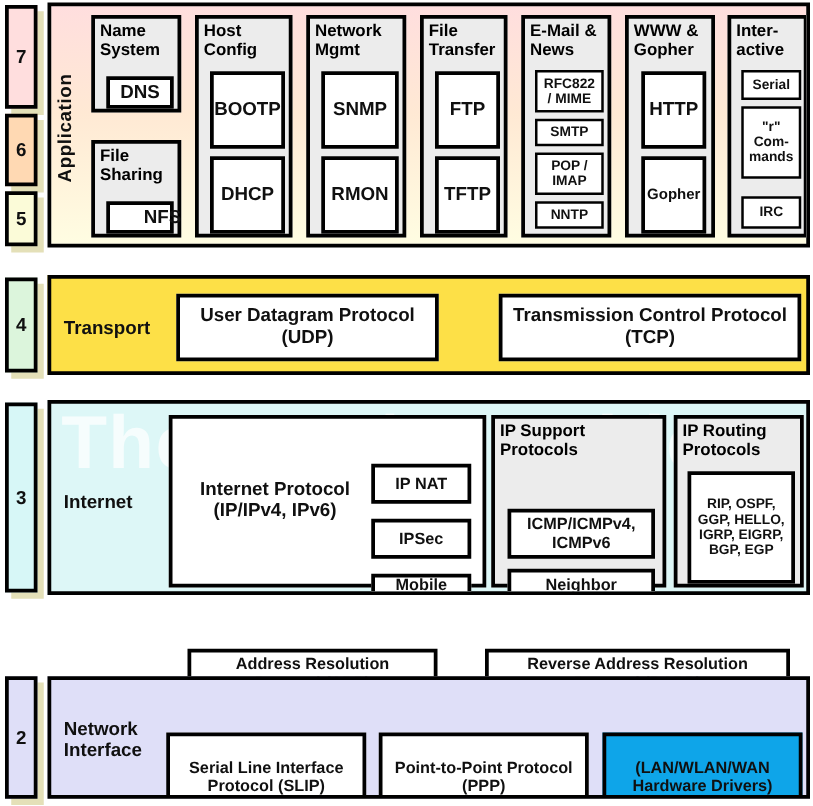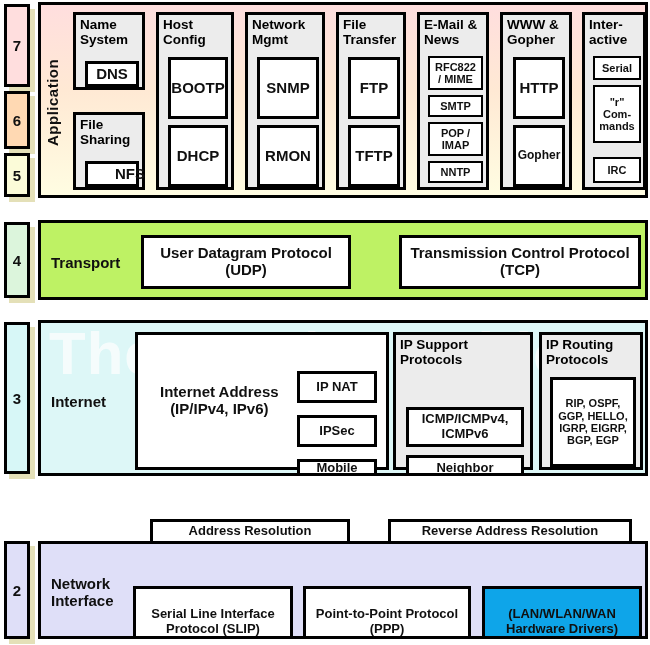--- a/index.html
+++ b/index.html
@@ -39,21 +39,21 @@
   
   .band {
     position: absolute;
     box-sizing: border-box;
     border: 3px solid #000000;
     overflow: hidden;
   }
   .band-app {
     background: linear-gradient(to bottom, #ffdede 0%, #ffe9d4 45%, #fffde2 100%);
   }
-  .band-transport { background: #bef264; }
+  .band-transport { background: #fde047; }
   .band-internet  { background: #ddf7f7; }
   .band-netif     { background: #dfdff8; }
 
   .band-label {
     position: absolute;
     font-weight: bold;
     font-size: 15px;
     line-height: 1.15;
     color: #101010;
     text-align: left;
@@ -218,21 +218,21 @@
     <div class="proto fs-15" style="left:358px; top:12px; width:242px; height:54px;">Transmission Control Protocol
 (TCP)</div>
   </div>
 
   <div class="band band-internet" style="left:38px; top:320px; width:610px; height:156px;">
 
     <div class="watermark">The TCP/IP Guide</div>
 
     <div class="band-label" style="left:10px; top:70px;">Internet</div>
 
-    <div class="proto fs-15" style="left:94px; top:9px; width:254px; height:138px; justify-content:flex-start; padding-left:22px;">Internet Address
+    <div class="proto fs-15" style="left:94px; top:9px; width:254px; height:138px; justify-content:flex-start; padding-left:22px;">Internet Protocol
 (IP/IPv4, IPv6)</div>
 
     <div class="proto fs-13" style="left:256px; top:18px; width:80px; height:32px;">IP NAT</div>
     <div class="proto fs-13" style="left:256px; top:62px; width:80px; height:32px;">IPSec</div>
     <div class="proto fs-13" style="left:256px; top:106px; width:80px; height:34px;">Mobile
 IP</div>
 
     <div class="group" style="left:352px; top:9px; width:140px; height:138px;">
       <div class="group-title">IP Support
 Protocols</div>

